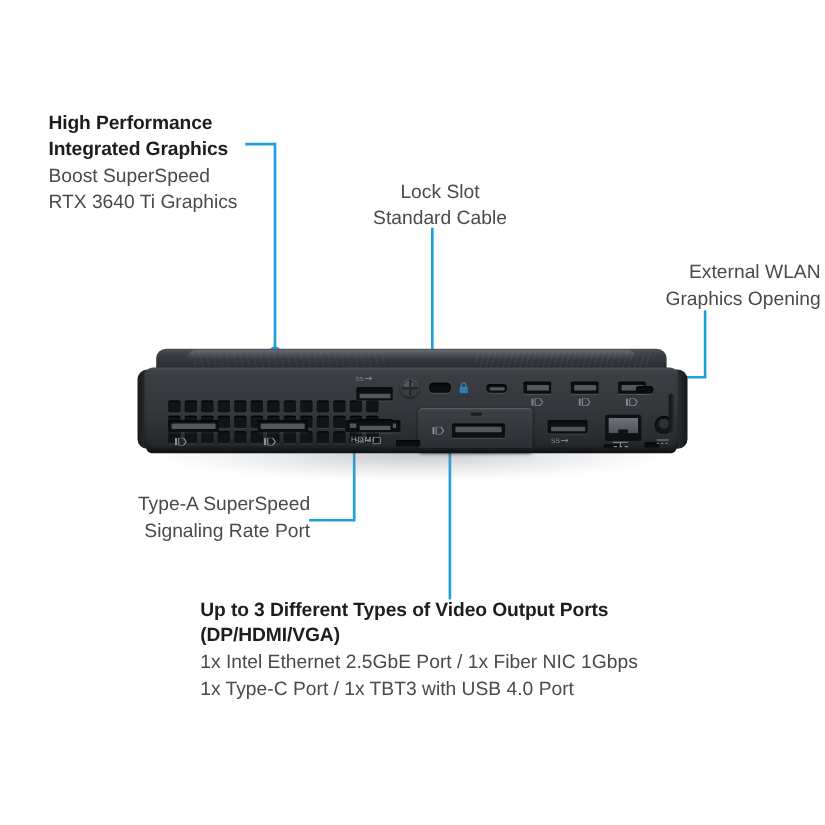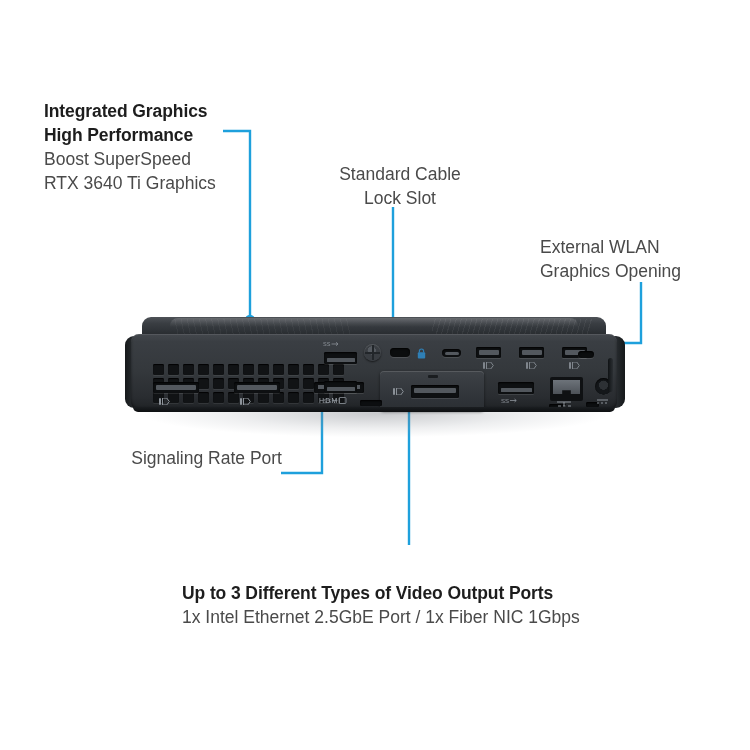--- a/index.html
+++ b/index.html
@@ -14,24 +14,24 @@
   
   .callout { position: absolute; color: #3c3c3c; }
   .callout .ttl {
     font-weight: bold; color: #1d1d1d;
     letter-spacing: -0.1px;
   }
   .callout .sub { color: #4a4a4a; }
 
   #callout-graphics { left: 44px; top: 99px; width: 205px; font-size: 17.5px; line-height: 24px; }
   #callout-lock     { left: 300px; top: 162px; width: 200px; font-size: 17.5px; line-height: 24px; text-align: center; }
-  #callout-wlan     { left: 540px; top: 235px; width: 206px; font-size: 17.5px; line-height: 24px; text-align: left; }
+  #callout-wlan     { left: 540px; top: 235px; width: 206px; font-size: 17.5px; line-height: 24px; text-align: right; }
   #callout-usb      { left: 60px;  top: 446px; width: 222px; font-size: 17.5px; line-height: 24px; text-align: right; }
   #callout-video    { left: 182px; top: 543px; width: 470px; font-size: 17.5px; line-height: 24.5px; }
-  #callout-video .ttl { line-height: 23px; margin-top: 39px; }
+  #callout-video .ttl { line-height: 23px; }
 
   
   #leaders { position: absolute; left: 0; top: 0; width: 750px; height: 750px; }
 
   
   #product { position: absolute; left: 125px; top: 310px; width: 500px; height: 130px; }
 
   .shadow {
     position: absolute; left: 20px; top: 101px; width: 460px; height: 26px;
     background: radial-gradient(ellipse at 50% 10%, rgba(120,125,132,.40) 0%, rgba(150,155,162,.16) 45%, rgba(255,255,255,0) 72%);
@@ -382,38 +382,41 @@
         <svg width="14" height="7" viewBox="0 0 14 7">
             <path d="M1 2h11M1 5h2M5 5h2M9 5h2" fill="none" stroke="#8d939a" stroke-width="1"></path>
           </svg>
       </div>
     </div>
 
     <div class="baseline"></div>
   </div>
 
   <div class="callout" id="callout-graphics">
+    <div class="ttl">High Performance</div>
     <div class="ttl">Integrated Graphics</div>
-    <div class="ttl">High Performance</div>
     <div class="sub">Boost SuperSpeed</div>
     <div class="sub">RTX 3640 Ti Graphics</div>
   </div>
 
   <div class="callout" id="callout-lock">
+    <div class="sub">Lock Slot</div>
     <div class="sub">Standard Cable</div>
-    <div class="sub">Lock Slot</div>
   </div>
 
   <div class="callout" id="callout-wlan">
     <div class="sub">External WLAN</div>
     <div class="sub">Graphics Opening</div>
   </div>
 
   <div class="callout" id="callout-usb">
+    <div class="sub">Type-A SuperSpeed</div>
     <div class="sub">Signaling Rate Port</div>
   </div>
 
   <div class="callout" id="callout-video">
     <div class="ttl">Up to 3 Different Types of Video Output Ports</div>
+    <div class="ttl">(DP/HDMI/VGA)</div>
     <div class="sub">1x Intel Ethernet 2.5GbE Port / 1x Fiber NIC 1Gbps</div>
+    <div class="sub">1x Type-C Port / 1x TBT3 with USB 4.0 Port</div>
   </div>
 
 </div>
 
 </body></html>

